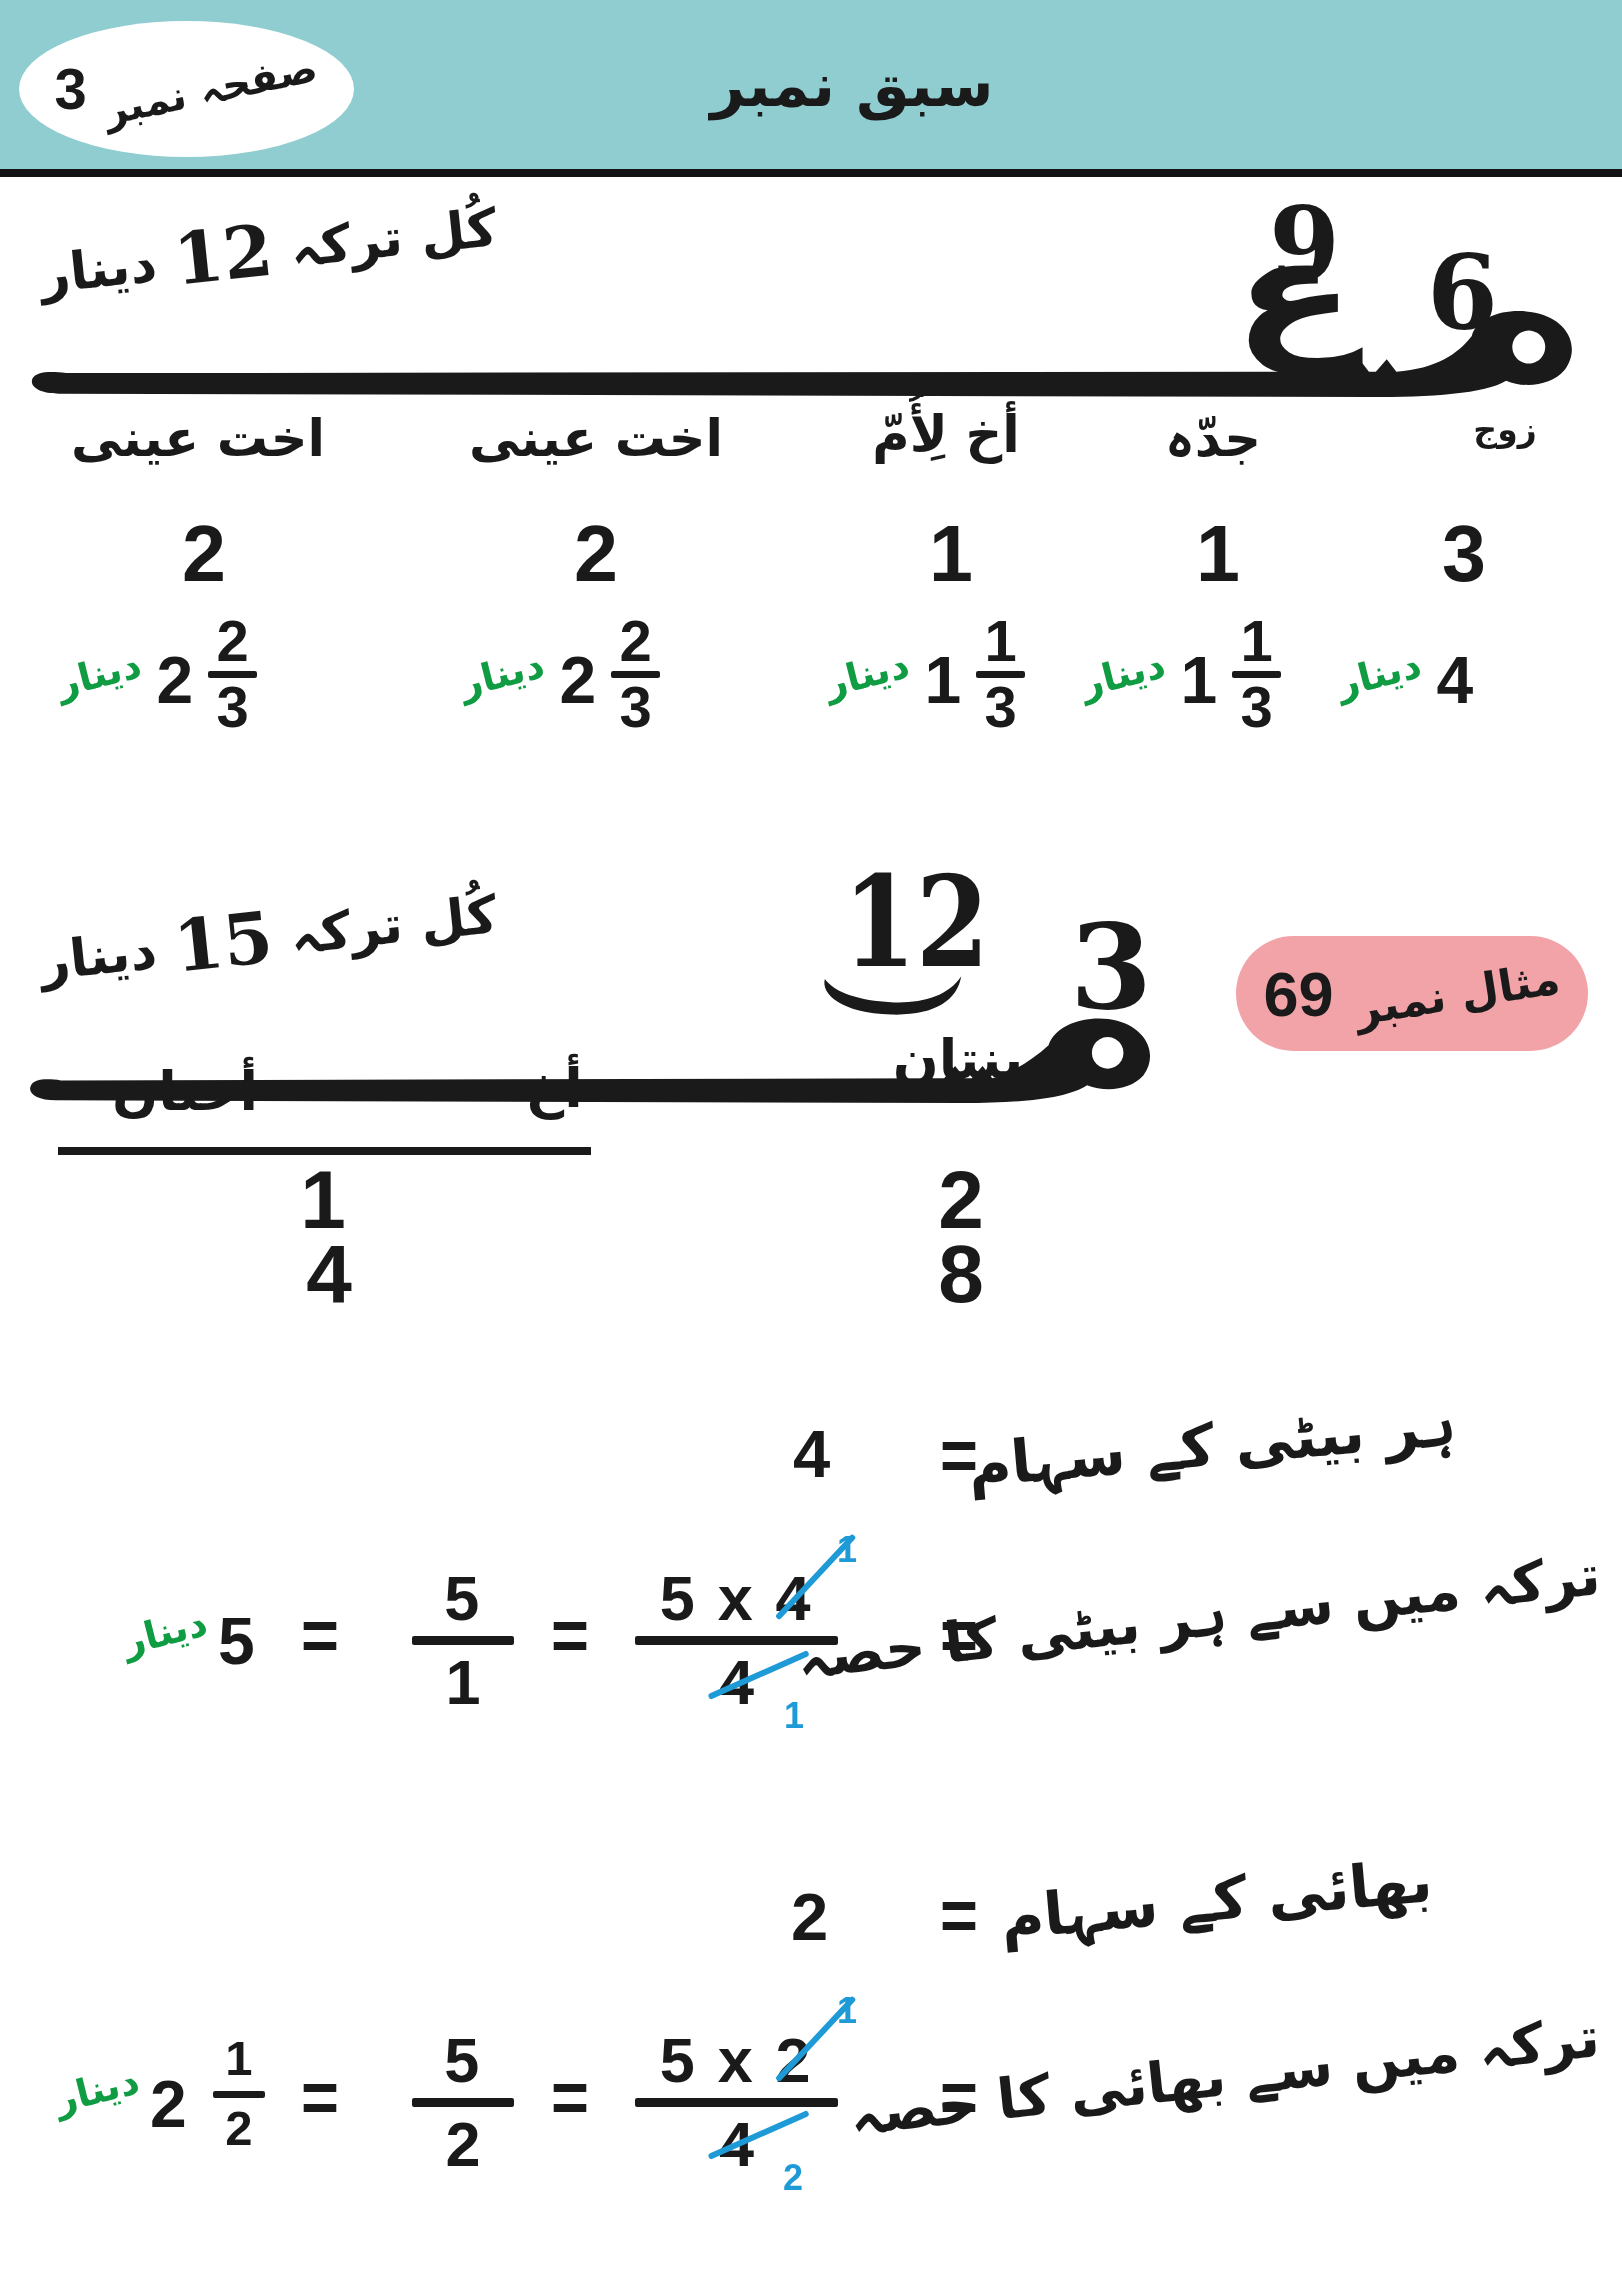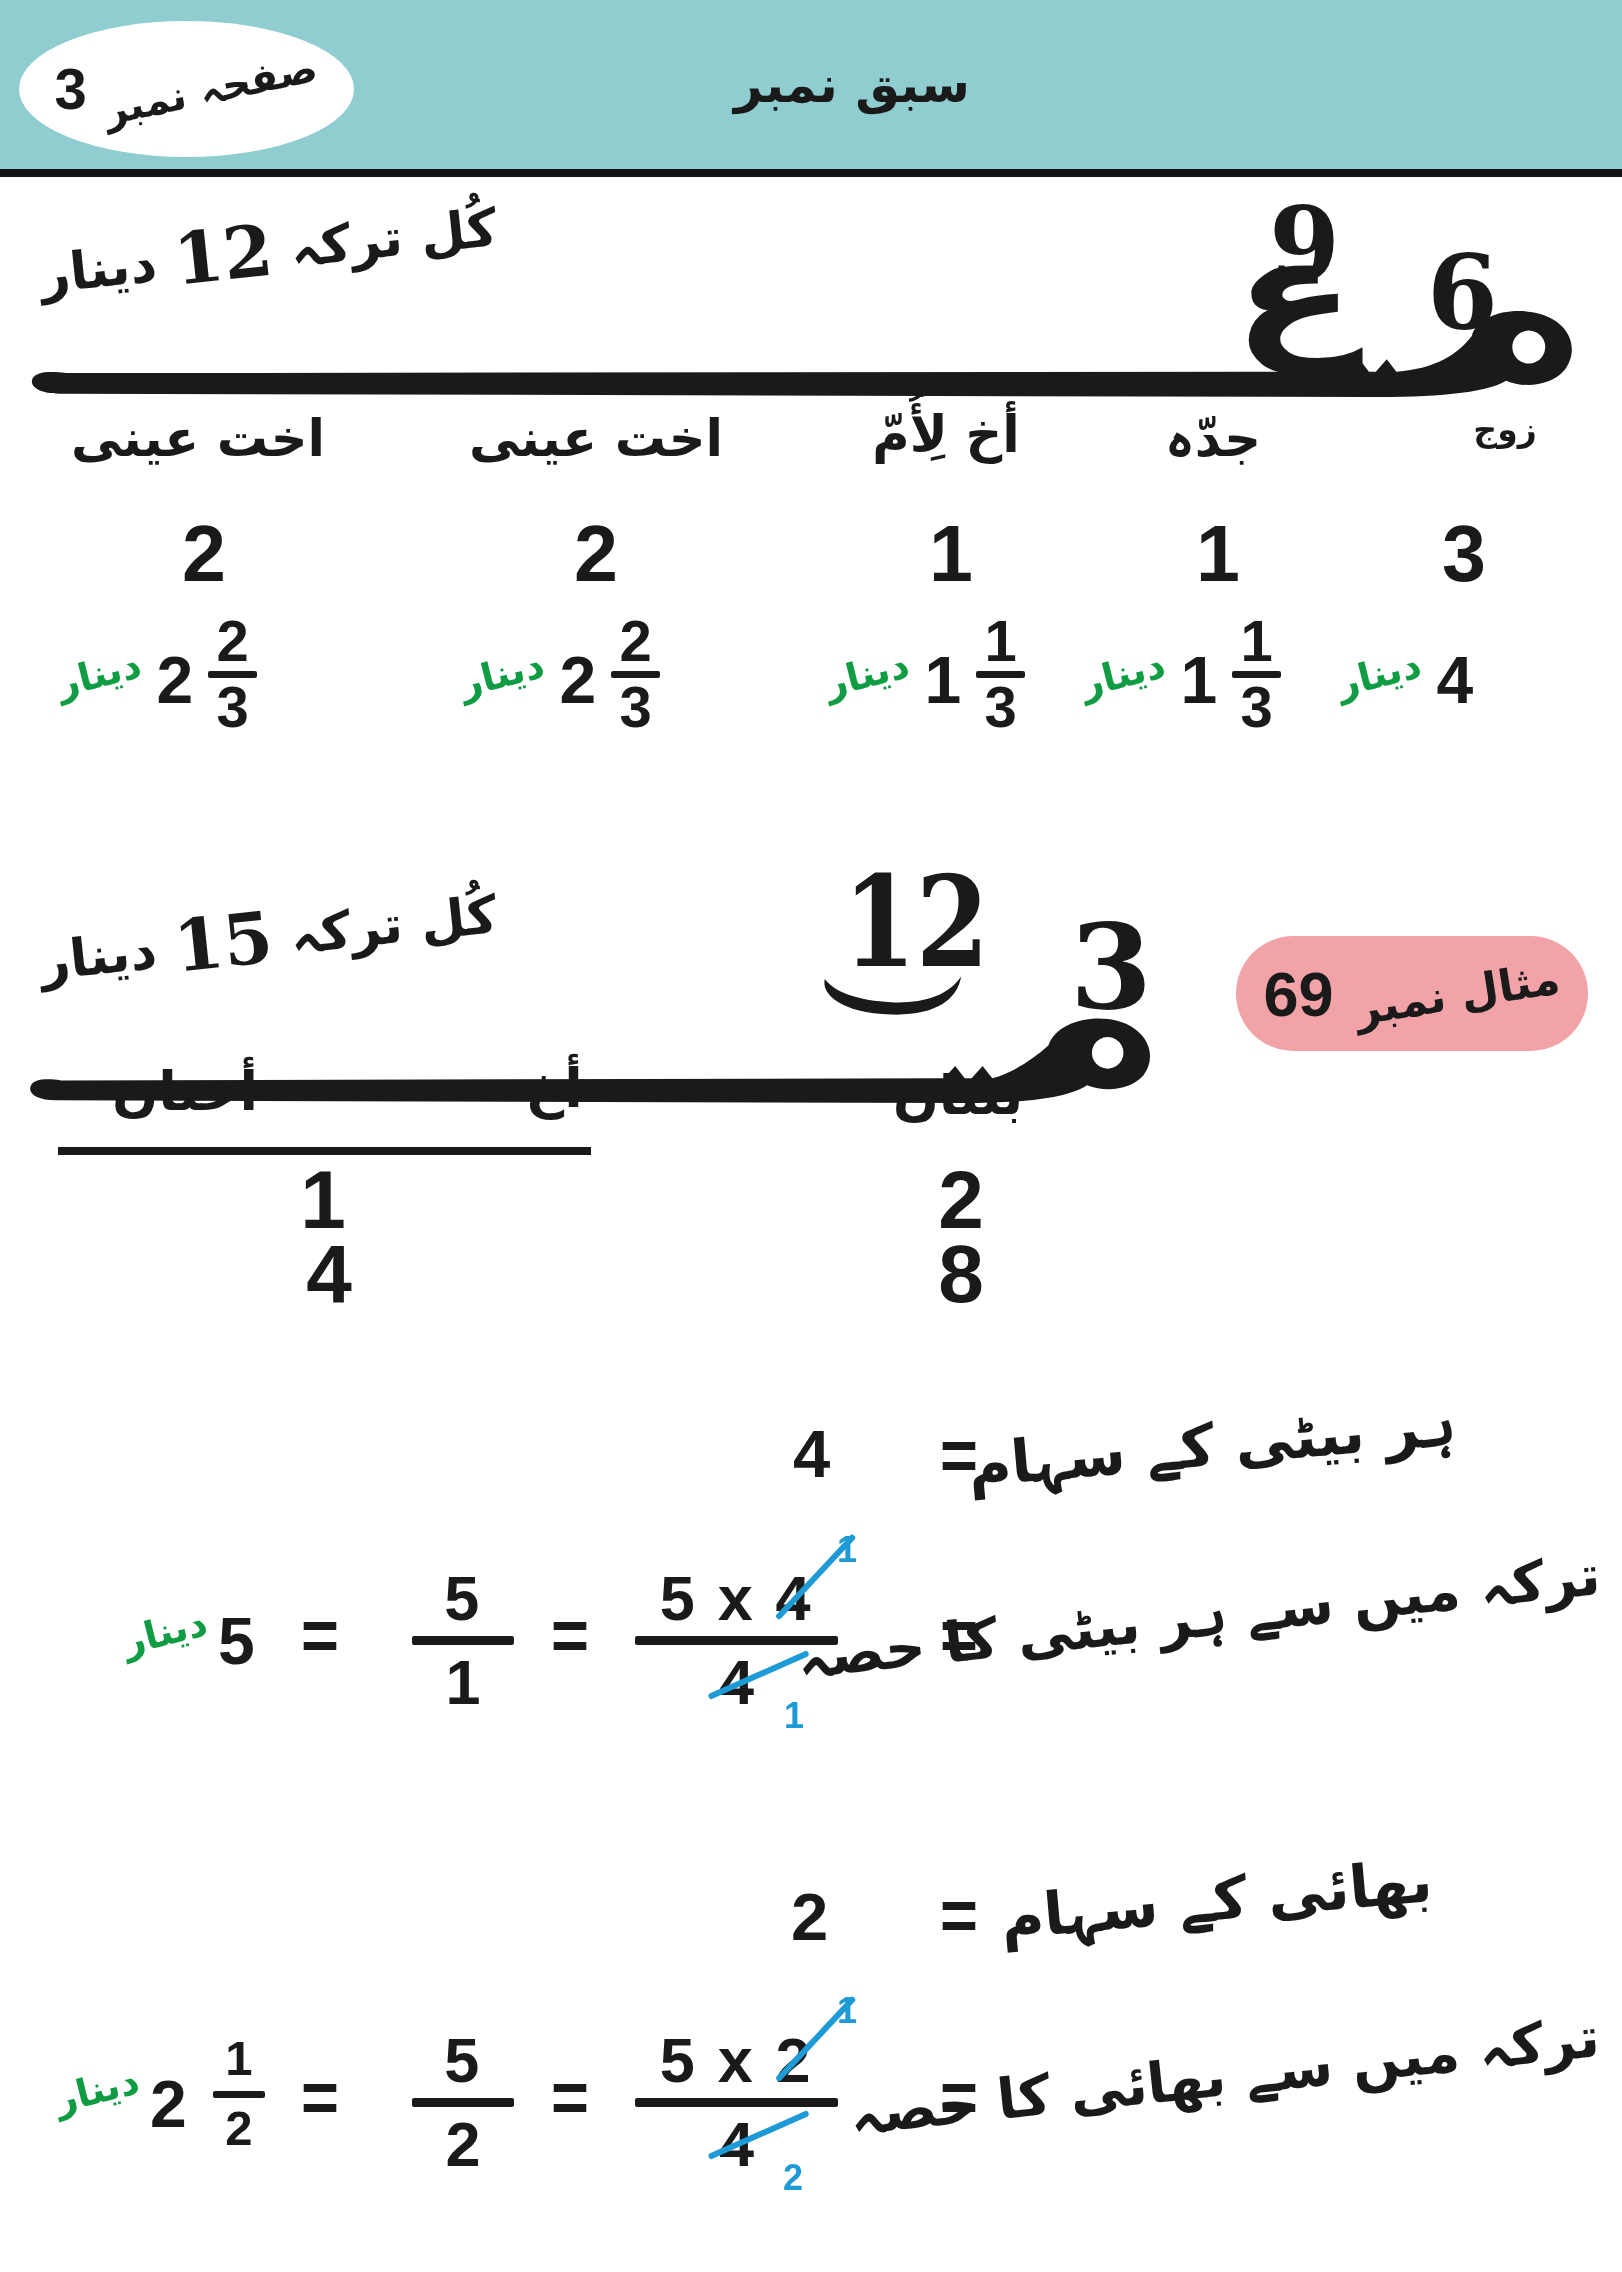--- a/index.html
+++ b/index.html
@@ -44,21 +44,21 @@
 
   <div class="band"></div>
   <div class="band-line"></div>
 
   <div class="oval">
     <span class="urdu" style="font-size:40px;transform:rotate(-12deg);">صفحہ نمبر</span>
     <span class="sans" style="font-size:58px;">3</span>
   </div>
 
   <div class="title-wrap">
-    <span class="urdu" style="font-size:50px;">سبق نمبر</span>
+    <span class="urdu" style="font-size:60px;">سبق نمبر</span>
   </div>
 
   <div class="abs estate" style="left:40px;top:239px;">
     <span class="urdu" style="font-size:52px;">کُل ترکہ</span>
     <span class="serif" style="font-size:71px;">12</span>
     <span class="urdu" style="font-size:52px;">دینار</span>
   </div>
 
   <span class="abs serif" style="left:1269px;top:194px;font-size:102px;">9</span>
   <span class="abs urdu" style="left:1233px;top:227px;font-size:144px;line-height:0.9;transform:scaleX(1.25);transform-origin:left top;">ع</span>
@@ -162,21 +162,21 @@
       l 16 -18 l 14 18 l 10 0 l 16 -18 l 14 18
       C 1442 87 1476 68 1502 44
       C 1512 12 1562 -2 1602 8
       C 1646 20 1662 58 1640 88
       C 1621 109 1586 113 1558 102
       C 1528 122 1458 128 1378 128
       L 56 124 Z
       M 1588 32 a 23 23 0 1 0 0.2 0 Z"></path>
   </svg>
 
-  <span class="abs urdu ctr" style="left:958px;top:1069px;font-size:54px;">بنتان</span>
+  <span class="abs urdu ctr" style="left:958px;top:1033px;font-size:54px;">بنتان</span>
   <span class="abs urdu ctr" style="left:554px;top:1062px;font-size:54px;">أخ</span>
   <span class="abs urdu ctr" style="left:185px;top:1065px;font-size:54px;">أختان</span>
   <div class="abs" style="left:58px;top:1147px;width:533px;height:7.6px;background:#1a1a1a;"></div>
 
   <span class="abs sans ctr" style="left:961px;top:1159px;font-size:82px;">2</span>
   <span class="abs sans ctr" style="left:961px;top:1233px;font-size:82px;">8</span>
   <span class="abs sans ctr" style="left:323px;top:1159px;font-size:82px;">1</span>
   <span class="abs sans ctr" style="left:329px;top:1233px;font-size:82px;">4</span>
 
   <span class="abs urdu label-r" style="right:167px;top:1394px;font-size:59px;">ہر بیٹی کے سہام</span>

